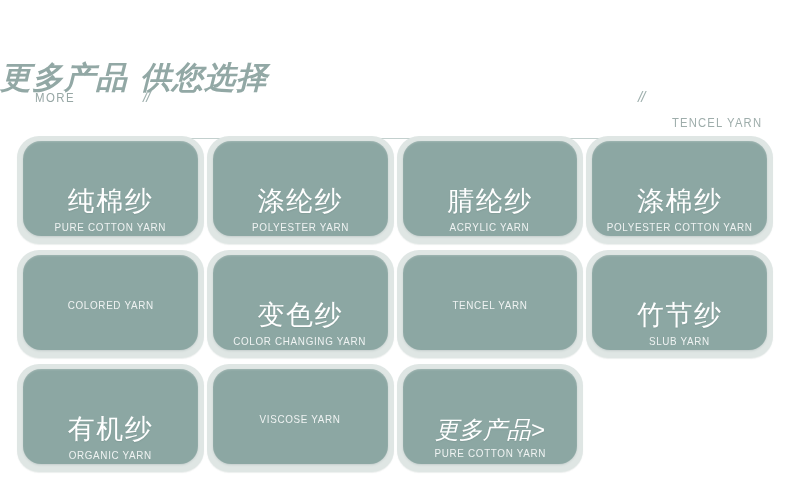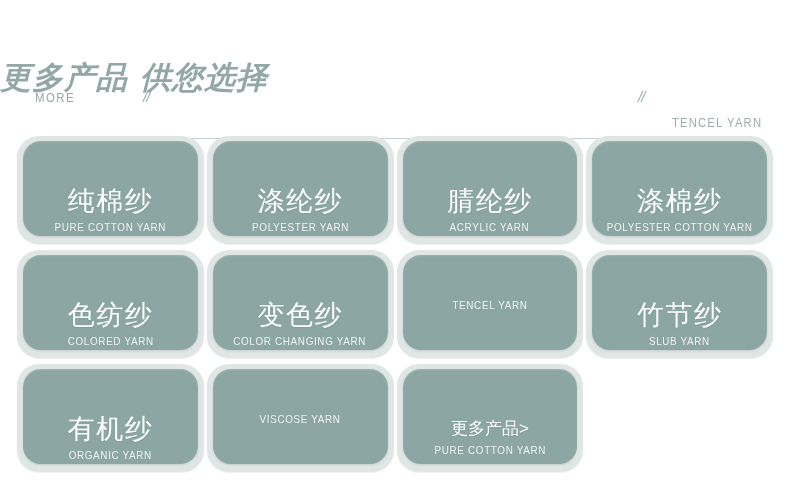--- a/index.html
+++ b/index.html
@@ -147,22 +147,23 @@
     font-size: 10.5px;
     letter-spacing: 0.7px;
     color: rgba(255,255,255,0.86);
     font-family: "Liberation Sans Narrow", "Liberation Sans", sans-serif;
     transform: scaleX(0.94);
     white-space: nowrap;
   }
 
   
   .card.wide .card-cn {
-    font-size: 17px;
+    font-size: 24px;
     letter-spacing: 0px;
+    font-style: italic;
   }
 </style>
 </head>
 <body>
 
 <div id="page">
 
   <div class="header">
     <div class="header-more">MORE</div>
     <div class="header-slash-left">//</div>
@@ -201,21 +202,20 @@
 
     <div class="card">
       <div class="card-inner">
         <div class="card-cn">涤棉纱</div>
         <div class="card-en">POLYESTER COTTON YARN</div>
       </div>
     </div>
 
     <div class="card">
       <div class="card-inner">
-        <div class="card-cn">色纺纱</div>
         <div class="card-en">COLORED YARN</div>
       </div>
     </div>
 
     <div class="card">
       <div class="card-inner">
         <div class="card-cn">变色纱</div>
         <div class="card-en">COLOR CHANGING YARN</div>
       </div>
     </div>

